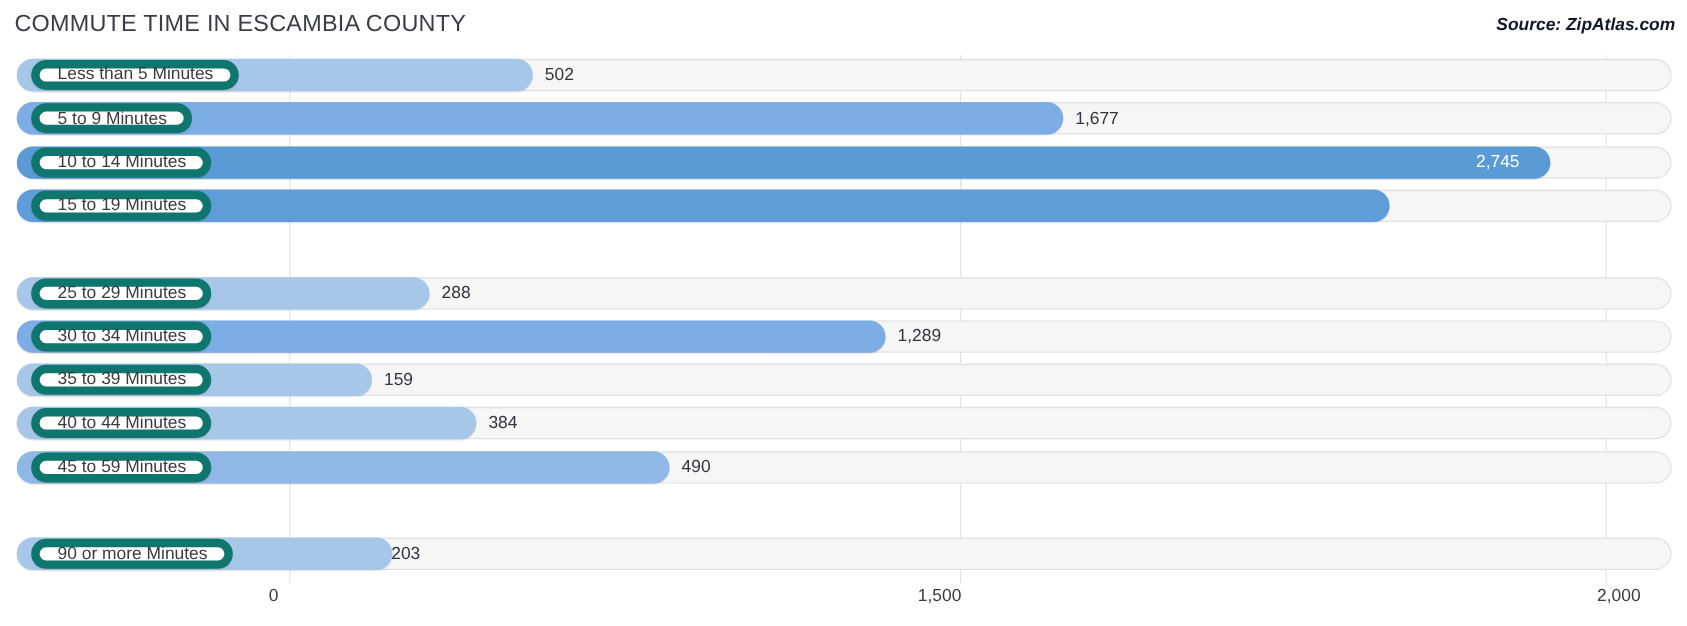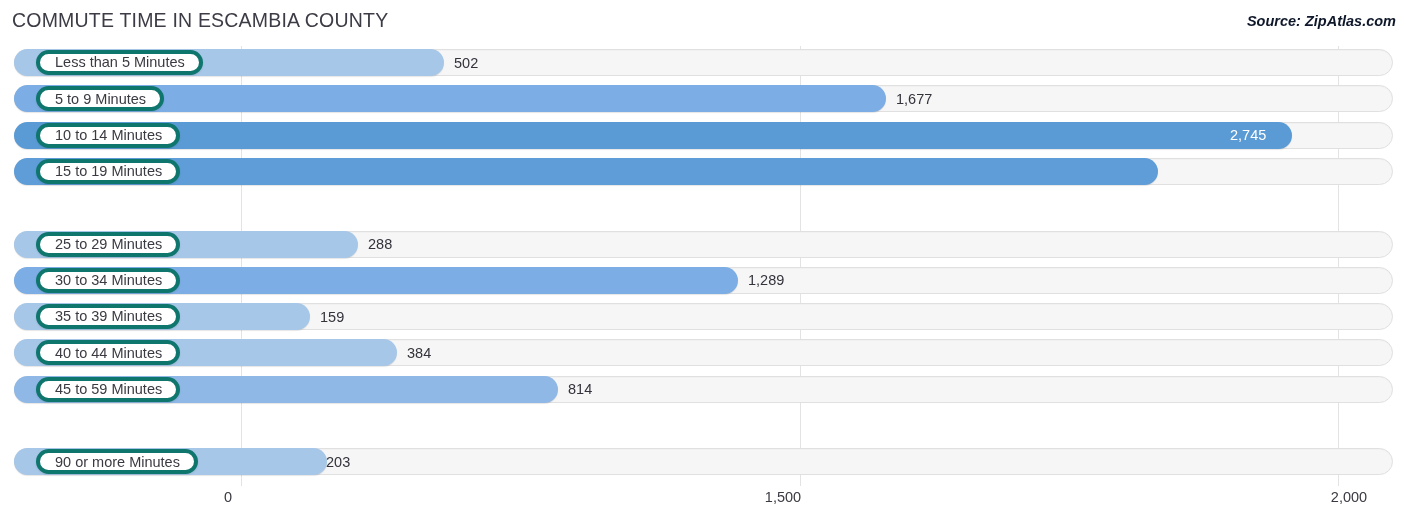--- a/index.html
+++ b/index.html
@@ -94,25 +94,25 @@
   .bar {
     position: absolute;
     left: 0; top: 0;
     height: 27px;
     border-radius: 14px;
     box-sizing: border-box;
     box-shadow: 0 1px 1px rgba(0,0,0,0.10);
   }
   .cat-pill {
     position: absolute;
-    left: 22px;
+    left: 12px;
     top: 1px;
     height: 25px;
     background: #ffffff;
-    border: 4px solid #0f766e;
+    border: 7px solid #0f766e;
     border-radius: 13px;
     display: flex;
     align-items: center;
     padding: 0 14px 0 15px;
     box-sizing: border-box;
     box-shadow: 0 1px 2px rgba(0,0,0,0.10);
     white-space: nowrap;
   }
   .cat-pill span {
     font-size: 14.5px;
@@ -235,21 +235,21 @@
           <span>40 to 44 Minutes</span>
         </div>
         <div class="value-out" style="left: 393px;">384</div>
       </div>
       <div class="row" style="top: 329.7px;">
         <div class="track"></div>
         <div class="bar" style="width: 544px; background: rgb(143, 184, 230);"></div>
         <div class="cat-pill">
           <span>45 to 59 Minutes</span>
         </div>
-        <div class="value-out" style="left: 554px;">814</div>
+        <div class="value-out" style="left: 554px;">490</div>
       </div>
       <div class="row" style="top: 402.3px;">
         <div class="track"></div>
         <div class="bar" style="width: 313px; background: rgb(167, 199, 232);"></div>
         <div class="cat-pill">
           <span>90 or more Minutes</span>
         </div>
         <div class="value-out" style="left: 312px; text-align: center;">203</div>
       </div>
     </div>

